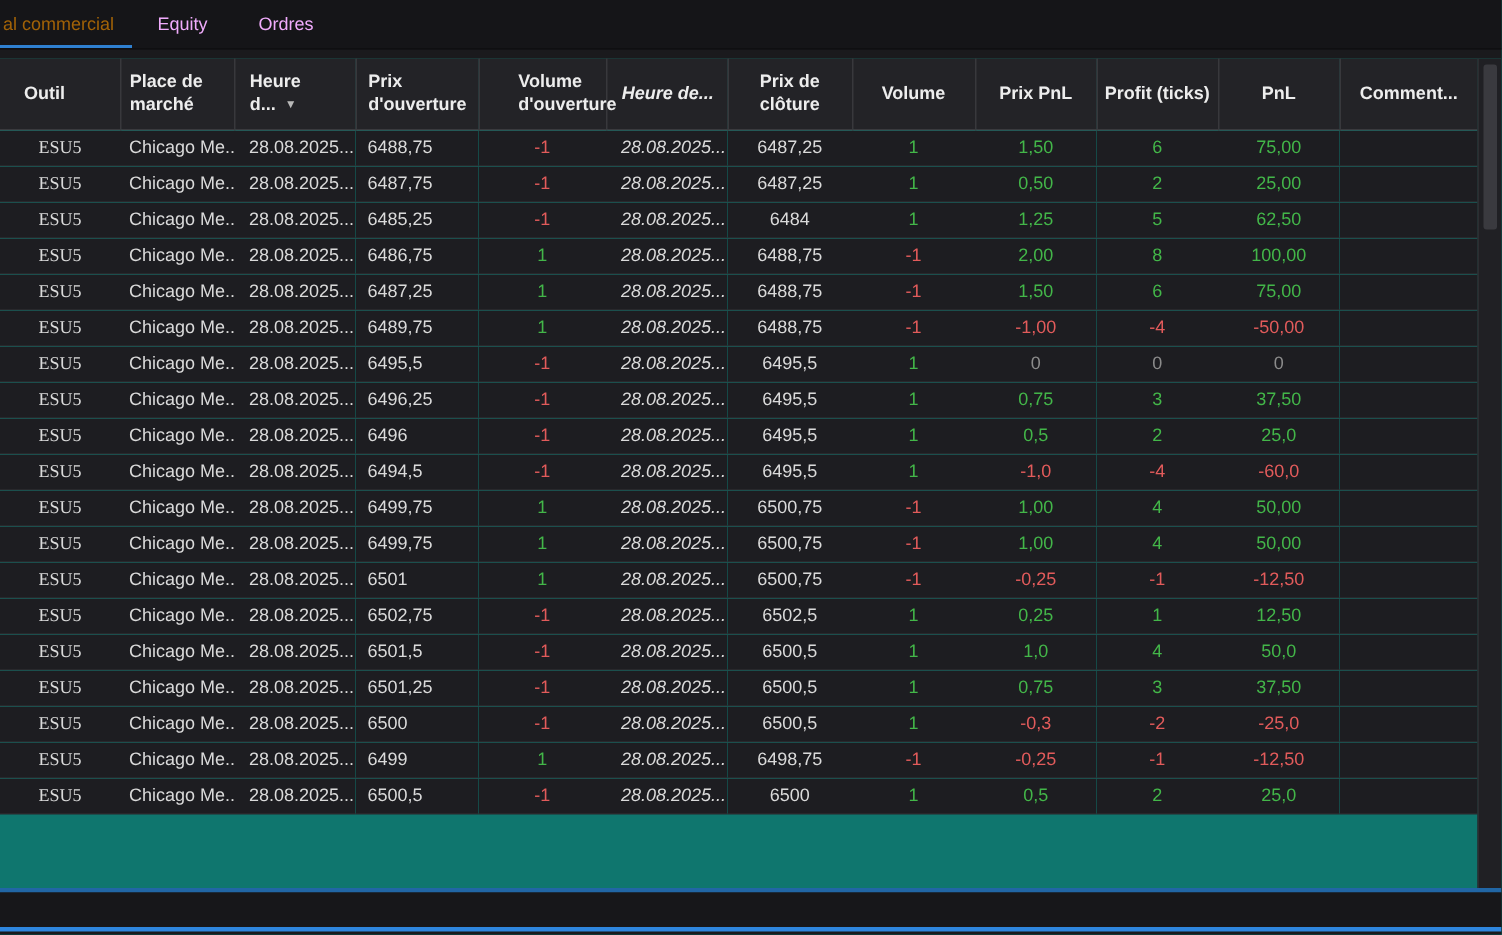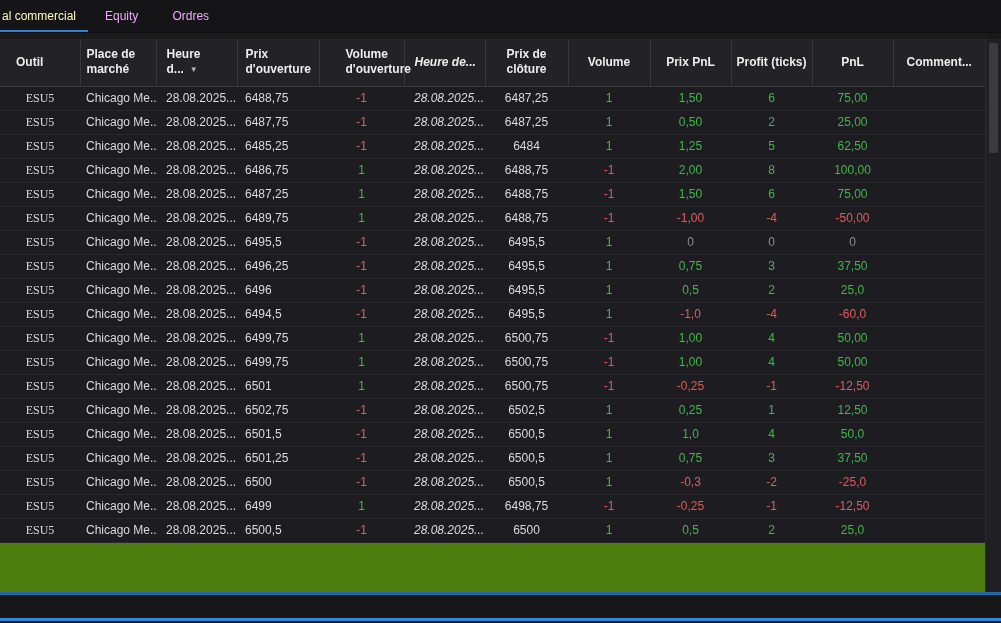--- a/index.html
+++ b/index.html
@@ -4,25 +4,25 @@
 <style>
   * { margin:0; padding:0; box-sizing:border-box; }
   html,body { width:1001px; height:623px; overflow:hidden; }
   body { background:#101013; font-family:"Liberation Sans", sans-serif; font-size:12px; color:#e4e4e4; }
   .app { position:relative; width:1001px; height:623px; background:#1a1a1d; }
 
   
   .tabbar { position:absolute; top:0; left:0; right:0; height:33px; background:#151518; display:flex; align-items:stretch; border-bottom:1px solid #0f0f11; }
   .tab { display:flex; align-items:center; padding:0 17px; color:#f0abfc; position:relative; cursor:default; white-space:nowrap; }
   .tab.first { padding-left:2px; padding-right:12px; }
-  .tab.active { color:#fef9c3; }
+  .tab.active { color:#a16207; }
   .tab.active::after { content:""; position:absolute; left:0; right:0; bottom:0; height:2px; background:#2f80d0; }
 
   
-  .table-zone { position:absolute; top:39px; left:0; right:0; height:553px; background:#4d7c0f; }
+  .table-zone { position:absolute; top:39px; left:0; right:0; height:553px; background:#0f766e; }
   table { border-collapse:collapse; table-layout:fixed; width:985px; }
   thead th { background:#232327; border-right:1px solid #38383c; border-bottom:1px solid #3a3a3e; font-weight:bold; color:#ededed; height:47px; vertical-align:middle; padding:2px 5px; font-size:12px; line-height:1.25; }
   thead th:last-child { border-right:none; }
   tbody td { height:24px; border-bottom:1px solid #28282c; background:#1d1d21; color:#dadada; padding:0 4px; white-space:nowrap; overflow:hidden; font-size:12px; }
 
   
   td.c0 { text-align:center;font-family:Liberation Serif, serif; }
   thead th.c0 { text-align:left; padding-left:16px; }
   .c1 { text-align:left; padding-left:6px; }
   .c2 { text-align:left; padding-left:10px; }

